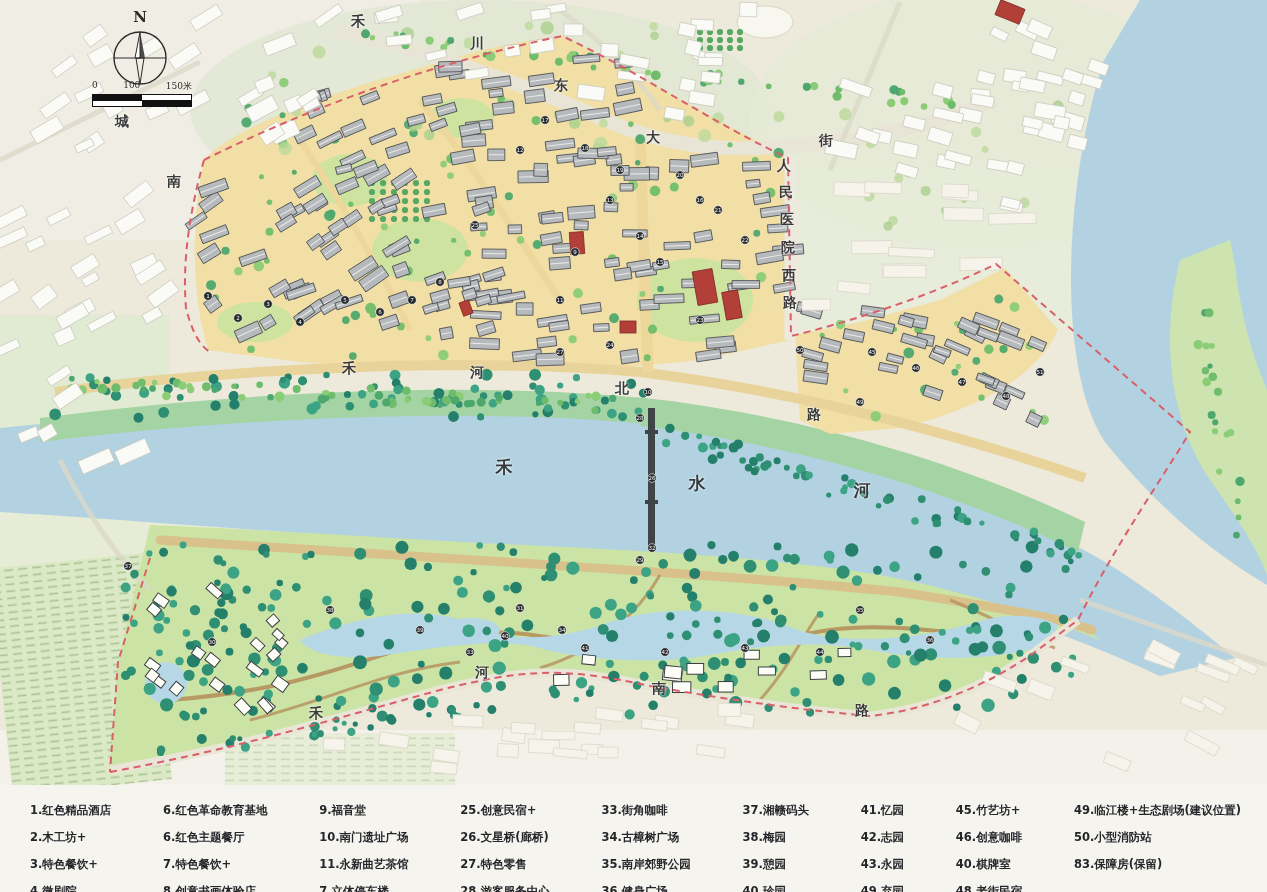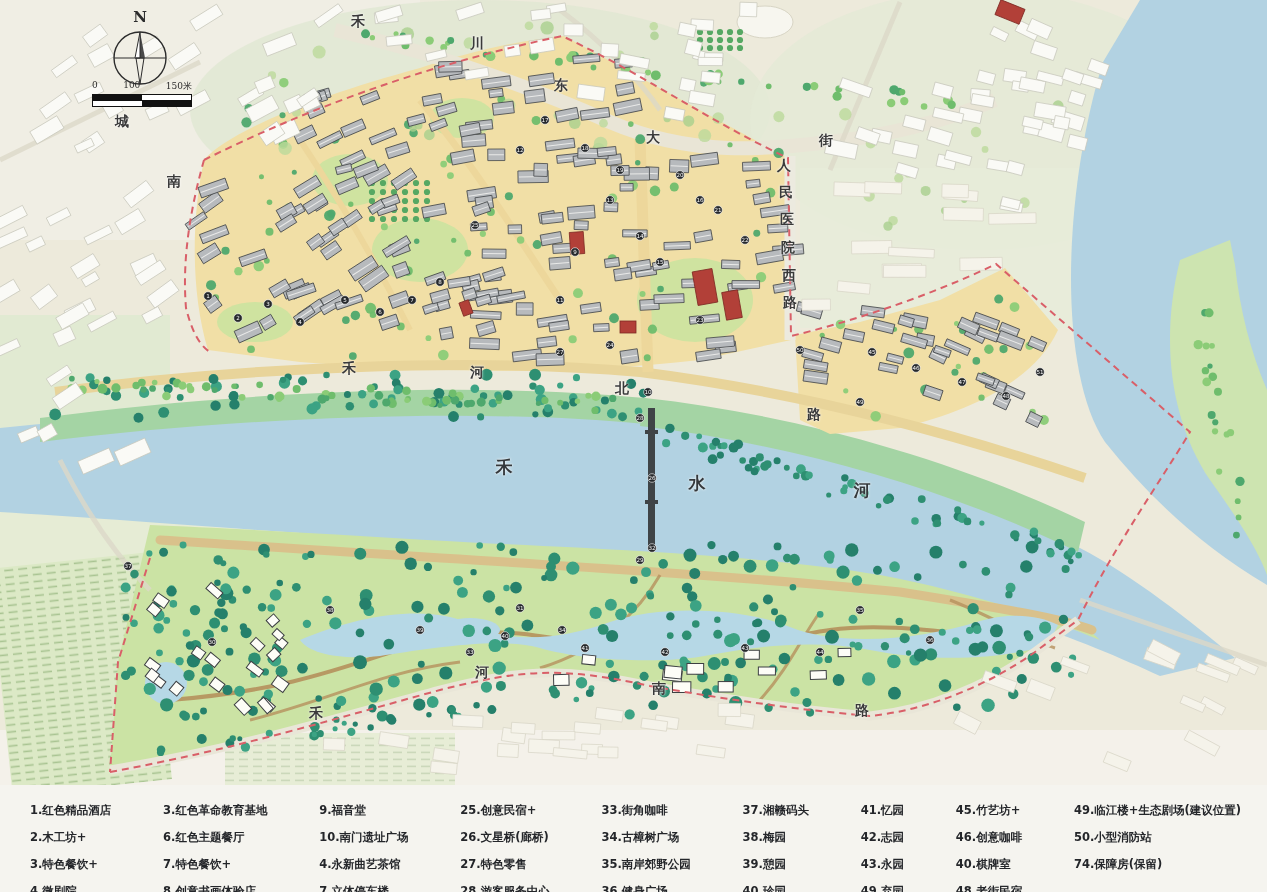--- a/index.html
+++ b/index.html
@@ -2487,29 +2487,29 @@
 
   <div class="legend">
     <div id="legend-cols">
         <div class="lcol">
           <div class="litem">1.红色精品酒店</div>
           <div class="litem">2.木工坊+</div>
           <div class="litem">3.特色餐饮+</div>
           <div class="litem">4.微剧院</div>
         </div>
         <div class="lcol">
-          <div class="litem">3.红色革命教育基地</div>
+          <div class="litem">6.红色革命教育基地</div>
           <div class="litem">6.红色主题餐厅</div>
           <div class="litem">7.特色餐饮+</div>
           <div class="litem">8.创意书画体验店</div>
         </div>
         <div class="lcol">
           <div class="litem">9.福音堂</div>
           <div class="litem">10.南门遗址广场</div>
-          <div class="litem">4.永新曲艺茶馆</div>
+          <div class="litem">11.永新曲艺茶馆</div>
           <div class="litem">7.立体停车楼</div>
         </div>
         <div class="lcol">
           <div class="litem">25.创意民宿+</div>
           <div class="litem">26.文星桥(廊桥)</div>
           <div class="litem">27.特色零售</div>
           <div class="litem">28.游客服务中心</div>
         </div>
         <div class="lcol">
           <div class="litem">33.街角咖啡</div>
@@ -2531,17 +2531,17 @@
         </div>
         <div class="lcol">
           <div class="litem">45.竹艺坊+</div>
           <div class="litem">46.创意咖啡</div>
           <div class="litem">40.棋牌室</div>
           <div class="litem">48.老街民宿</div>
         </div>
         <div class="lcol">
           <div class="litem">49.临江楼+生态剧场(建议位置)</div>
           <div class="litem">50.小型消防站</div>
-          <div class="litem">74.保障房(保留)</div>
+          <div class="litem">83.保障房(保留)</div>
         </div>
       </div>
   </div>
 </div>
 
 </body></html>

